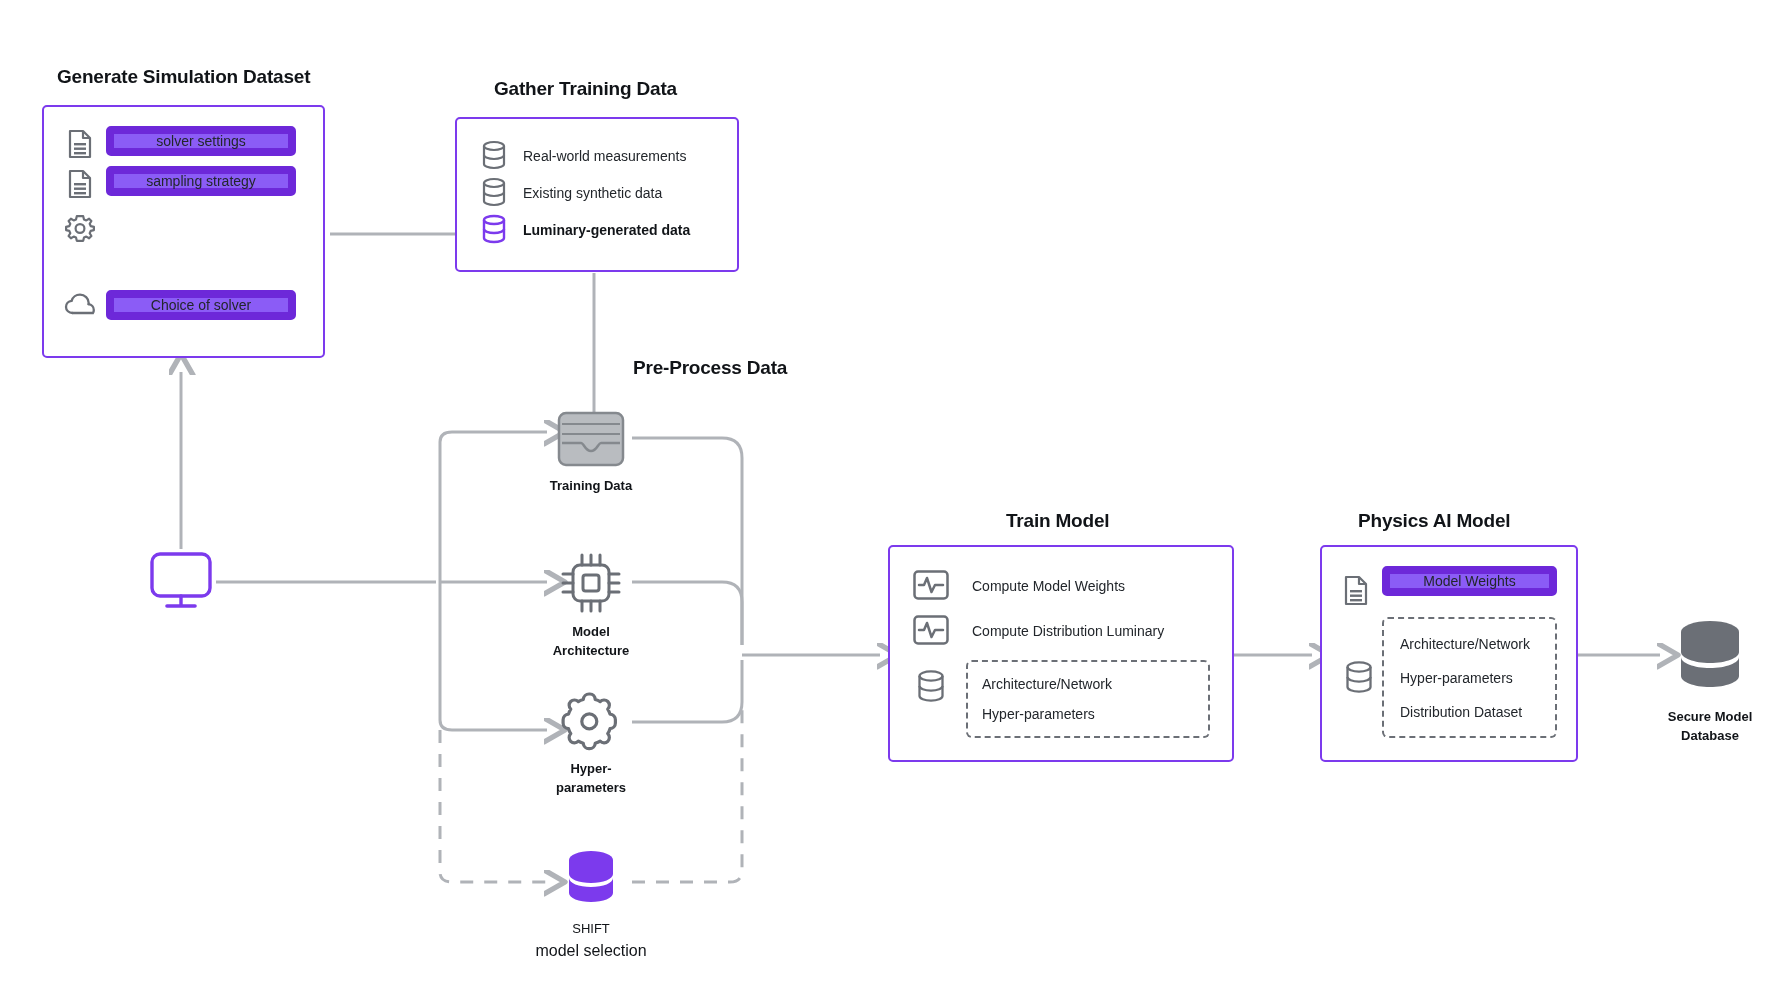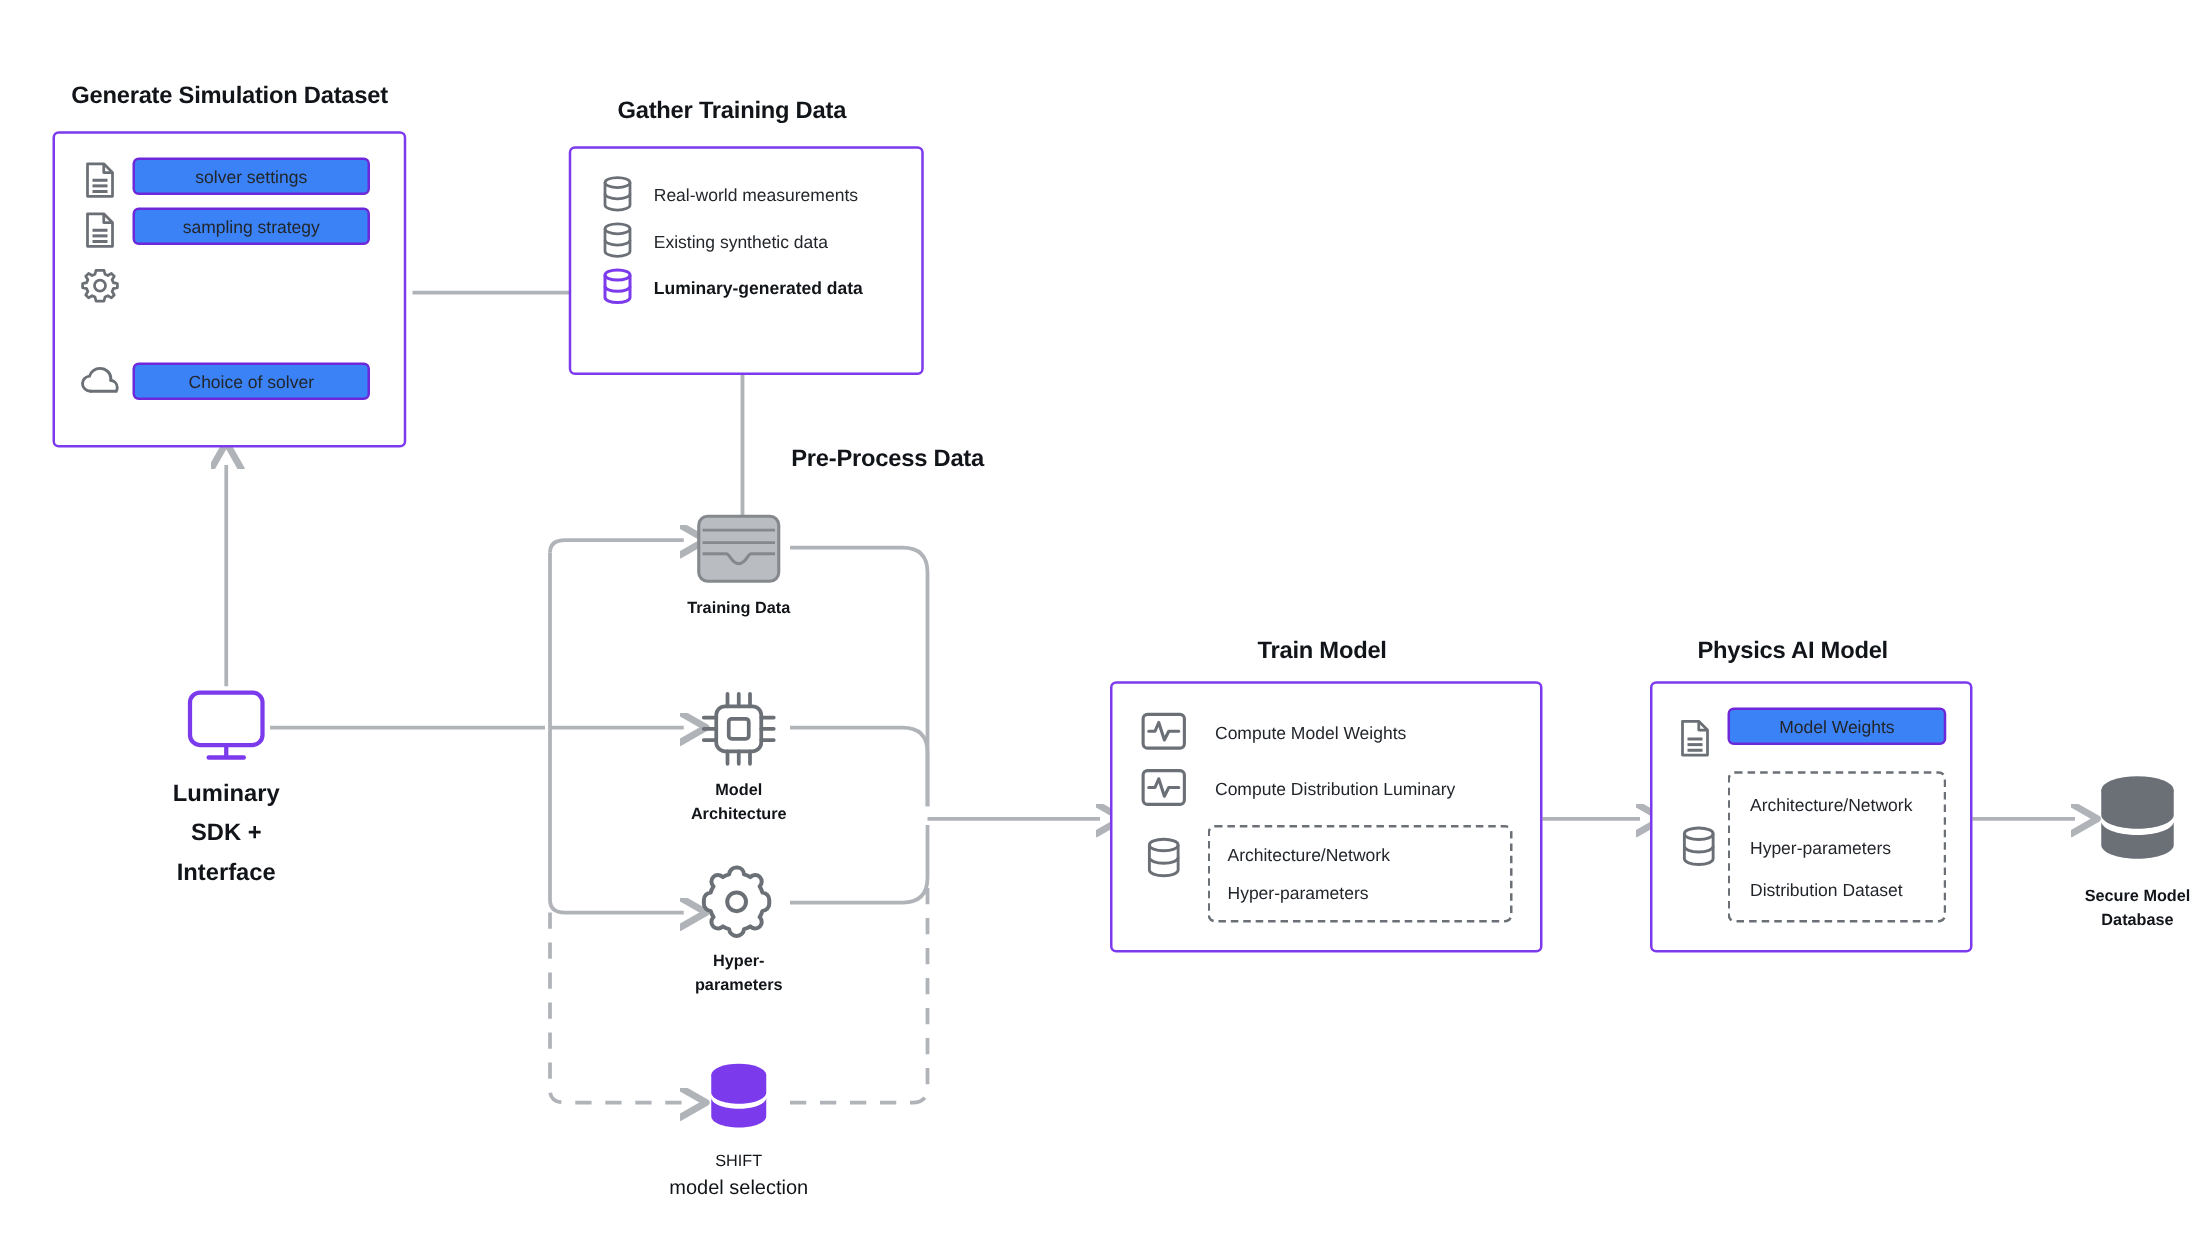--- a/index.html
+++ b/index.html
@@ -23,23 +23,23 @@
   }
 
   .purple-box {
     position: absolute;
     border: 2.5px solid #7c3aed;
     border-radius: 5px;
     background: #ffffff;
   }
 
   .grey-field {
-    border: 2px solid #6d28d9;
+    border: 8px solid #6d28d9;
     border-radius: 5px;
-    background: #3b82f6;
+    background: #8b5cf6;
     display: flex;
     align-items: center;
     justify-content: center;
     font-size: 14px;
     color: #22262b;
   }
   .dash-field {
     border: 2.5px dashed #6b6f76;
     border-radius: 6px;
     background: #ffffff;
@@ -148,21 +148,21 @@
       <path d="M8.5,20 C4.9,20 2,17.3 2,13.9 C2,10.8 4.4,8.2 7.6,7.9 C8.6,4.3 12,1.7 16,1.7 C20.8,1.7 24.7,5.4 24.7,10 C24.7,10.4 24.7,10.8 24.6,11.2" fill="none" stroke="#6b6f76" stroke-width="2.3" stroke-linecap="round"></path>
       <path d="M24.6,11.2 C27.5,11.6 29.8,14 29.8,17 C29.8,18.7 29,20 29,20 L8.5,20" fill="none" stroke="#6b6f76" stroke-width="2.3" stroke-linecap="round"></path>
     </svg>
     <div class="grey-field" style="position:absolute; left:62px; top:183px; width:190px; height:30px;">
       <span>Choice of solver</span>
     </div>
   </div>
 
   <div class="grp-title" style="left:494px; top:78px;">Gather Training Data</div>
 
-  <div class="purple-box" style="left:455px; top:117px; width:284px; height:183px;">
+  <div class="purple-box" style="left:455px; top:117px; width:284px; height:155px;">
 
     <svg class="icon" style="left:24px; top:21px;" width="26" height="30" viewBox="0 0 26 30">
       <ellipse cx="13" cy="6" rx="10" ry="4" fill="none" stroke="#6b6f76" stroke-width="2.2"></ellipse>
       <path d="M3,6 L3,24 C3,26.2 7.5,28 13,28 C18.5,28 23,26.2 23,24 L23,6" fill="none" stroke="#6b6f76" stroke-width="2.2"></path>
       <path d="M3,15 C3,17.2 7.5,19 13,19 C18.5,19 23,17.2 23,15" fill="none" stroke="#6b6f76" stroke-width="2.2"></path>
     </svg>
     <div class="item-label" style="position:absolute; left:66px; top:29px;">Real-world measurements</div>
 
     <svg class="icon" style="left:24px; top:58px;" width="26" height="30" viewBox="0 0 26 30">
       <ellipse cx="13" cy="6" rx="10" ry="4" fill="none" stroke="#6b6f76" stroke-width="2.2"></ellipse>
@@ -220,25 +220,20 @@
   <div class="node-caption" style="left:511px; top:920px; width:160px;">
     <div class="bold" style="font-size:13px;">SHIFT</div>
     <div style="font-size:16px;">model selection</div>
   </div>
 
   <svg class="icon" style="left:146px; top:550px;" width="70" height="62" viewBox="0 0 70 62">
     <rect x="6" y="4" width="58" height="42" rx="8" fill="none" stroke="#7c3aed" stroke-width="3.4"></rect>
     <path d="M35,46 L35,55" stroke="#7c3aed" stroke-width="3.4" stroke-linecap="round"></path>
     <path d="M21,56 L49,56" stroke="#7c3aed" stroke-width="3.6" stroke-linecap="round"></path>
   </svg>
-  <div class="node-caption big" style="left:101px; top:620px; width:160px;">
-    <div>Luminary</div>
-    <div>SDK +</div>
-    <div>Interface</div>
-  </div>
 
   <div class="grp-title" style="left:1006px; top:510px;">Train Model</div>
 
   <div class="purple-box" style="left:888px; top:545px; width:346px; height:217px;">
 
     <svg class="icon" style="left:22px; top:22px;" width="38" height="32" viewBox="0 0 38 32">
       <rect x="2.5" y="2.5" width="33" height="27" rx="3.5" fill="none" stroke="#6b6f76" stroke-width="2.5"></rect>
       <path d="M7,16 L12,16 L15,9 L19.5,23 L23,16 L31,16" fill="none" stroke="#6b6f76" stroke-width="2.5" stroke-linecap="round" stroke-linejoin="round"></path>
     </svg>
     <div class="item-label" style="position:absolute; left:82px; top:31px;">Compute Model Weights</div>

